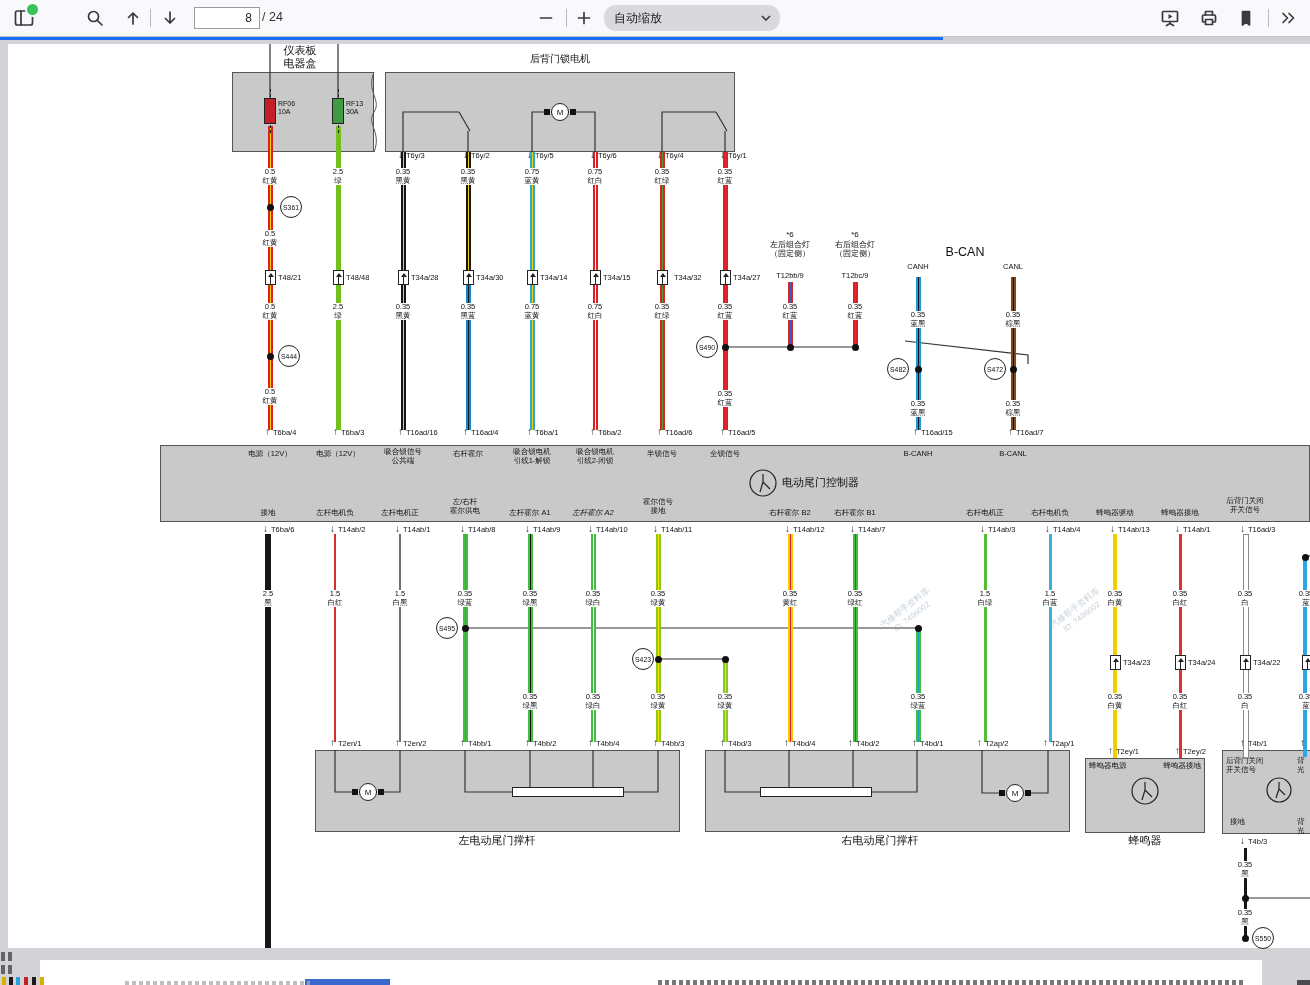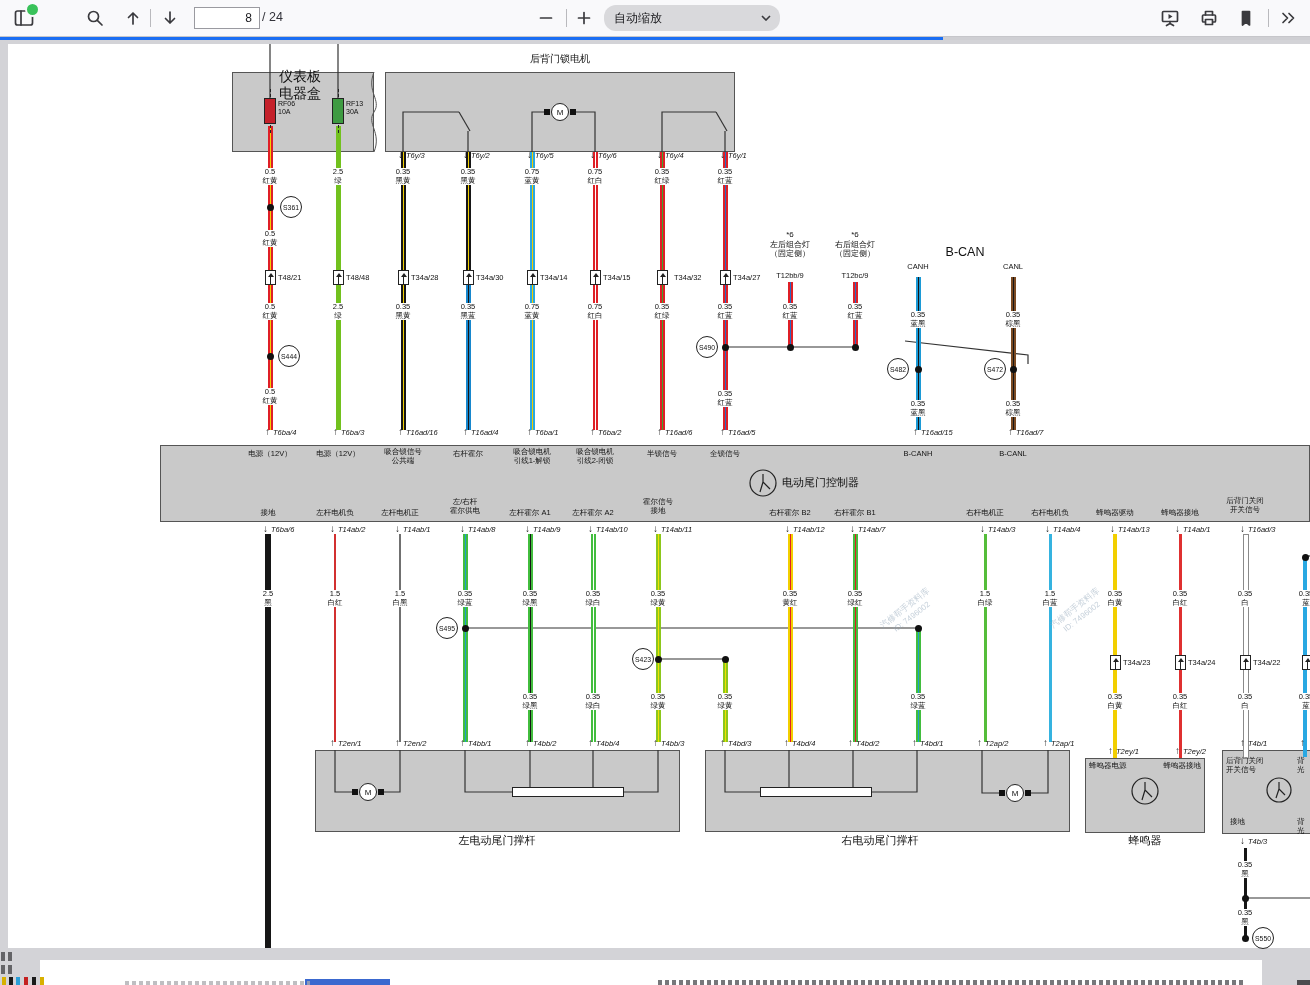--- a/index.html
+++ b/index.html
@@ -26,21 +26,21 @@
   #diagram>*{position:absolute;}
   .dbox{background:#c9c9c9;border:1px solid #555;box-sizing:border-box;}
   .wire{}
   .dot{width:7px;height:7px;border-radius:50%;background:#111;}
   .connbox{width:11px;height:15px;background:#fff;border:1px solid #222;box-sizing:border-box;}
   .connbox i{position:absolute;display:block;}
   .clabel{font-size:7.5px;color:#111;white-space:nowrap;}
   .splice{width:22px;height:22px;border-radius:50%;background:#fff;border:1px solid #222;box-sizing:border-box;font-size:6.8px;color:#111;display:flex;align-items:center;justify-content:center;}
   .pin{display:flex;align-items:flex-start;white-space:nowrap;}
   .pin .ar{font-size:10px;line-height:10px;color:#222;}
-  .pin .pl{font-size:7.5px;color:#111;margin-left:3px;padding-top:1px;font-style:italic;}
+  .pin .pl{font-size:7.5px;color:#111;margin-left:3px;padding-top:1px;}
   .slabel{font-size:7.5px;line-height:1.15;color:#111;background:#fff;white-space:pre-line;text-align:center;transform:translateX(-50%);padding:0 1px;}
   .dtext{font-size:8px;line-height:1.2;color:#111;white-space:pre-line;}
   .motor{width:18px;height:18px;border-radius:50%;background:#fff;border:1.3px solid #222;box-sizing:border-box;font-size:8px;color:#111;display:flex;align-items:center;justify-content:center;}
   .msq{width:6px;height:6px;background:#111;}
   .bar{background:#fff;border:1.2px solid #222;box-sizing:border-box;}
   .fuse{width:12px;height:26px;border:1px solid #222;box-sizing:border-box;}
   .fdash{width:0;height:8px;border-left:1px dashed #222;}
   .flabel{font-size:7px;line-height:1.15;color:#111;white-space:pre-line;}
   .wm{transform:translate(-50%,-50%) rotate(-38deg);color:rgba(150,170,188,0.55);text-align:center;white-space:nowrap;}
   .wm .w1{font-size:8.5px;}
@@ -586,21 +586,21 @@
         <span class="ar">↑</span>
         <span class="pl">T4b/1</span>
       </div>
       <div class="pin" style="left: 1300px; top: 738px;">
         <span class="ar">↑</span>
       </div>
       <div class="pin" style="left: 1240px; top: 836px;">
         <span class="ar">↓</span>
         <span class="pl">T4b/3</span>
       </div>
-      <div class="dtext" style="left: 300px; top: 44px; font-size: 14px; transform: translateX(-50%); text-align: center; margin-top: 24px;">仪表板
+      <div class="dtext" style="left: 300px; top: 44px; font-size: 11px; transform: translateX(-50%); text-align: center;">仪表板
 电器盒</div>
       <div class="dtext" style="left: 560px; top: 53px; font-size: 10px; transform: translateX(-50%); text-align: center;">后背门锁电机</div>
       <div class="dtext" style="left: 790px; top: 230px; font-size: 8px; transform: translateX(-50%); text-align: center;">*6
 左后组合灯
 （固定侧）</div>
       <div class="dtext" style="left: 790px; top: 271px; font-size: 7.5px; transform: translateX(-50%); text-align: center;">T12bb/9</div>
       <div class="dtext" style="left: 855px; top: 230px; font-size: 8px; transform: translateX(-50%); text-align: center;">*6
 右后组合灯
 （固定侧）</div>
       <div class="dtext" style="left: 855px; top: 271px; font-size: 7.5px; transform: translateX(-50%); text-align: center;">T12bc/9</div>
@@ -630,21 +630,21 @@
       <div class="dtext" style="left: 662px; top: 449px; font-size: 7.5px; transform: translateX(-50%); text-align: center;">半锁信号</div>
       <div class="dtext" style="left: 725px; top: 449px; font-size: 7.5px; transform: translateX(-50%); text-align: center;">全锁信号</div>
       <div class="dtext" style="left: 918px; top: 449px; font-size: 7.5px; transform: translateX(-50%); text-align: center;">B-CANH</div>
       <div class="dtext" style="left: 1013px; top: 449px; font-size: 7.5px; transform: translateX(-50%); text-align: center;">B-CANL</div>
       <div class="dtext" style="left: 268px; top: 508px; font-size: 7.5px; transform: translateX(-50%); text-align: center;">接地</div>
       <div class="dtext" style="left: 335px; top: 508px; font-size: 7.5px; transform: translateX(-50%); text-align: center;">左杆电机负</div>
       <div class="dtext" style="left: 400px; top: 508px; font-size: 7.5px; transform: translateX(-50%); text-align: center;">左杆电机正</div>
       <div class="dtext" style="left: 465px; top: 497px; font-size: 7.5px; transform: translateX(-50%); text-align: center;">左/右杆
 霍尔供电</div>
       <div class="dtext" style="left: 530px; top: 508px; font-size: 7.5px; transform: translateX(-50%); text-align: center;">左杆霍尔 A1</div>
-      <div class="dtext" style="left: 593px; top: 508px; font-size: 7.5px; transform: translateX(-50%); ">左杆霍尔 A2</div>
+      <div class="dtext" style="left: 593px; top: 508px; font-size: 7.5px; transform: translateX(-50%);  font-style: italic;">左杆霍尔 A2</div>
       <div class="dtext" style="left: 658px; top: 497px; font-size: 7.5px; transform: translateX(-50%); text-align: center; font-family: Liberation Serif, serif;">霍尔信号
 接地</div>
       <div class="dtext" style="left: 790px; top: 508px; font-size: 7.5px; transform: translateX(-50%); text-align: center;">右杆霍尔 B2</div>
       <div class="dtext" style="left: 855px; top: 508px; font-size: 7.5px; transform: translateX(-50%); text-align: center;">右杆霍尔 B1</div>
       <div class="dtext" style="left: 985px; top: 508px; font-size: 7.5px; transform: translateX(-50%); text-align: right;">右杆电机正</div>
       <div class="dtext" style="left: 1050px; top: 508px; font-size: 7.5px; transform: translateX(-50%); text-align: center;">右杆电机负</div>
       <div class="dtext" style="left: 1115px; top: 508px; font-size: 7.5px; transform: translateX(-50%); text-align: center;">蜂鸣器驱动</div>
       <div class="dtext" style="left: 1180px; top: 508px; font-size: 7.5px; transform: translateX(-50%); text-align: center;">蜂鸣器接地</div>
       <div class="dtext" style="left: 1245px; top: 496px; font-size: 7.5px; transform: translateX(-50%); text-align: center;">后背门关闭
 开关信号</div>

